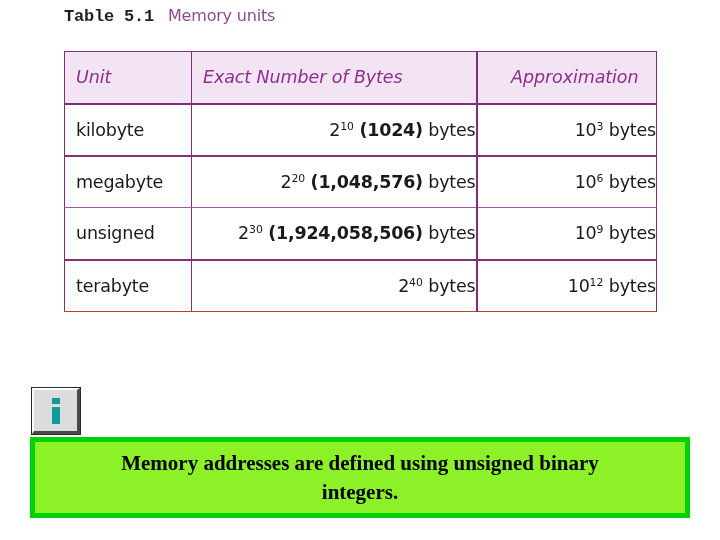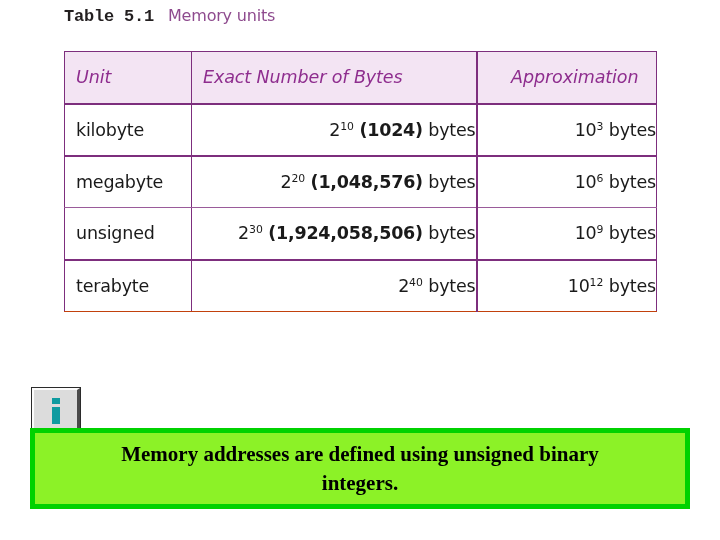--- a/index.html
+++ b/index.html
@@ -162,21 +162,21 @@
     left: 0;
     width: 8px;
     height: 17px;
     background: #0f9ba0;
   }
 
   
   #callout-box {
     position: absolute;
     left: 30px;
-    top: 428px;
+    top: 437px;
     width: 660px;
     height: 81px;
     box-sizing: border-box;
     background: #8cf227;
     border: 5px solid #00d200;
     display: flex;
     align-items: center;
     justify-content: center;
   }
   #callout-text {

